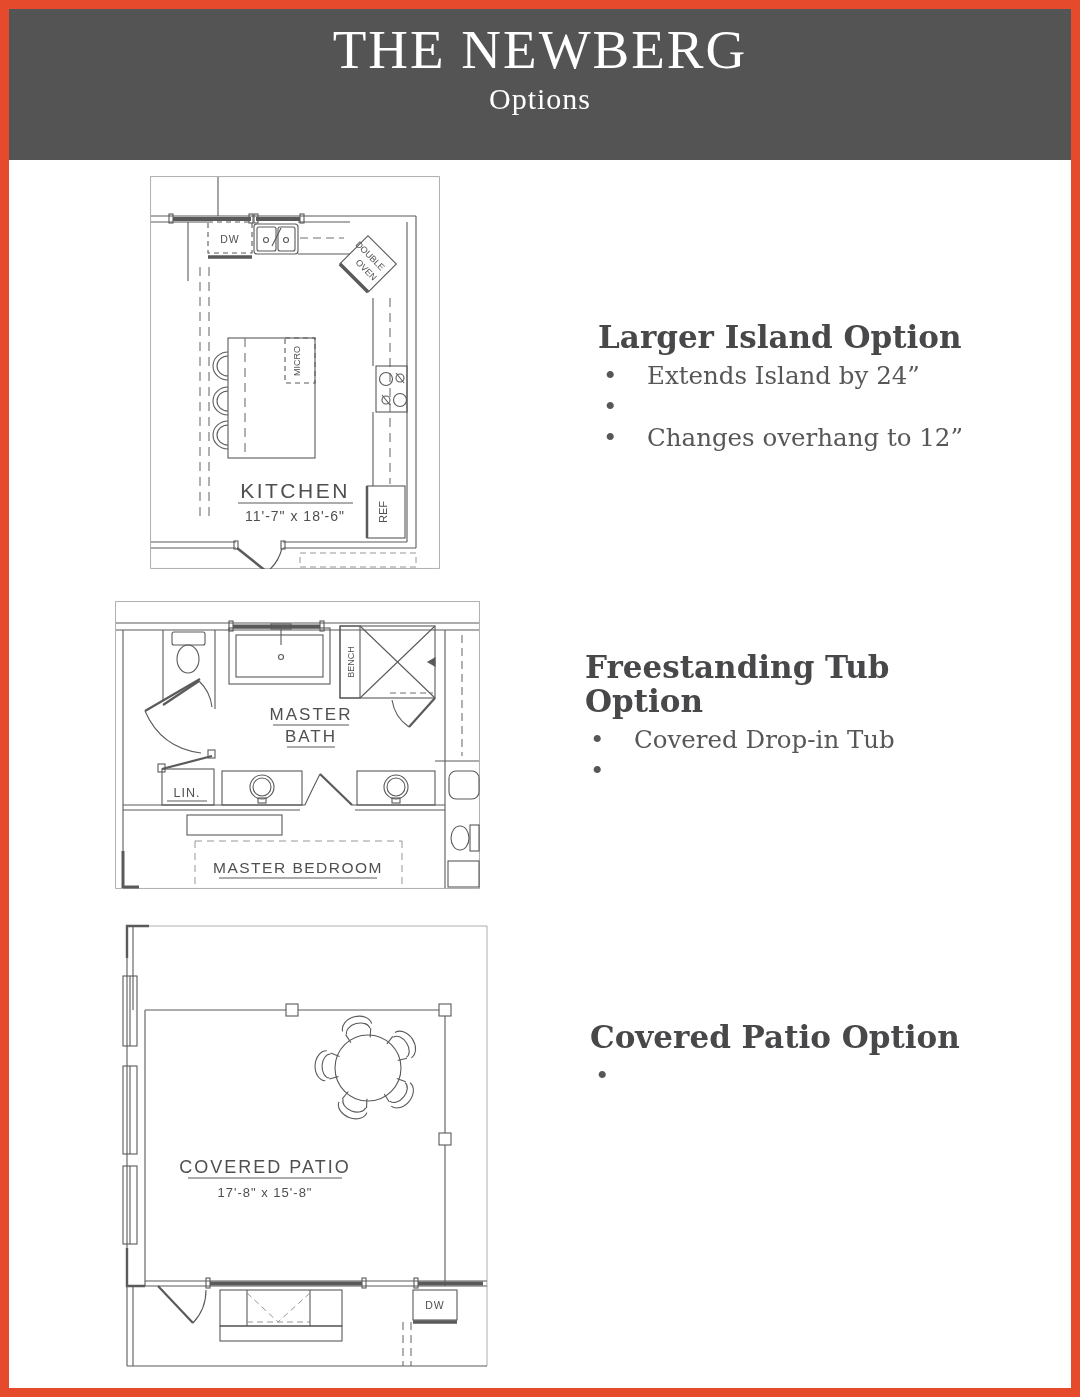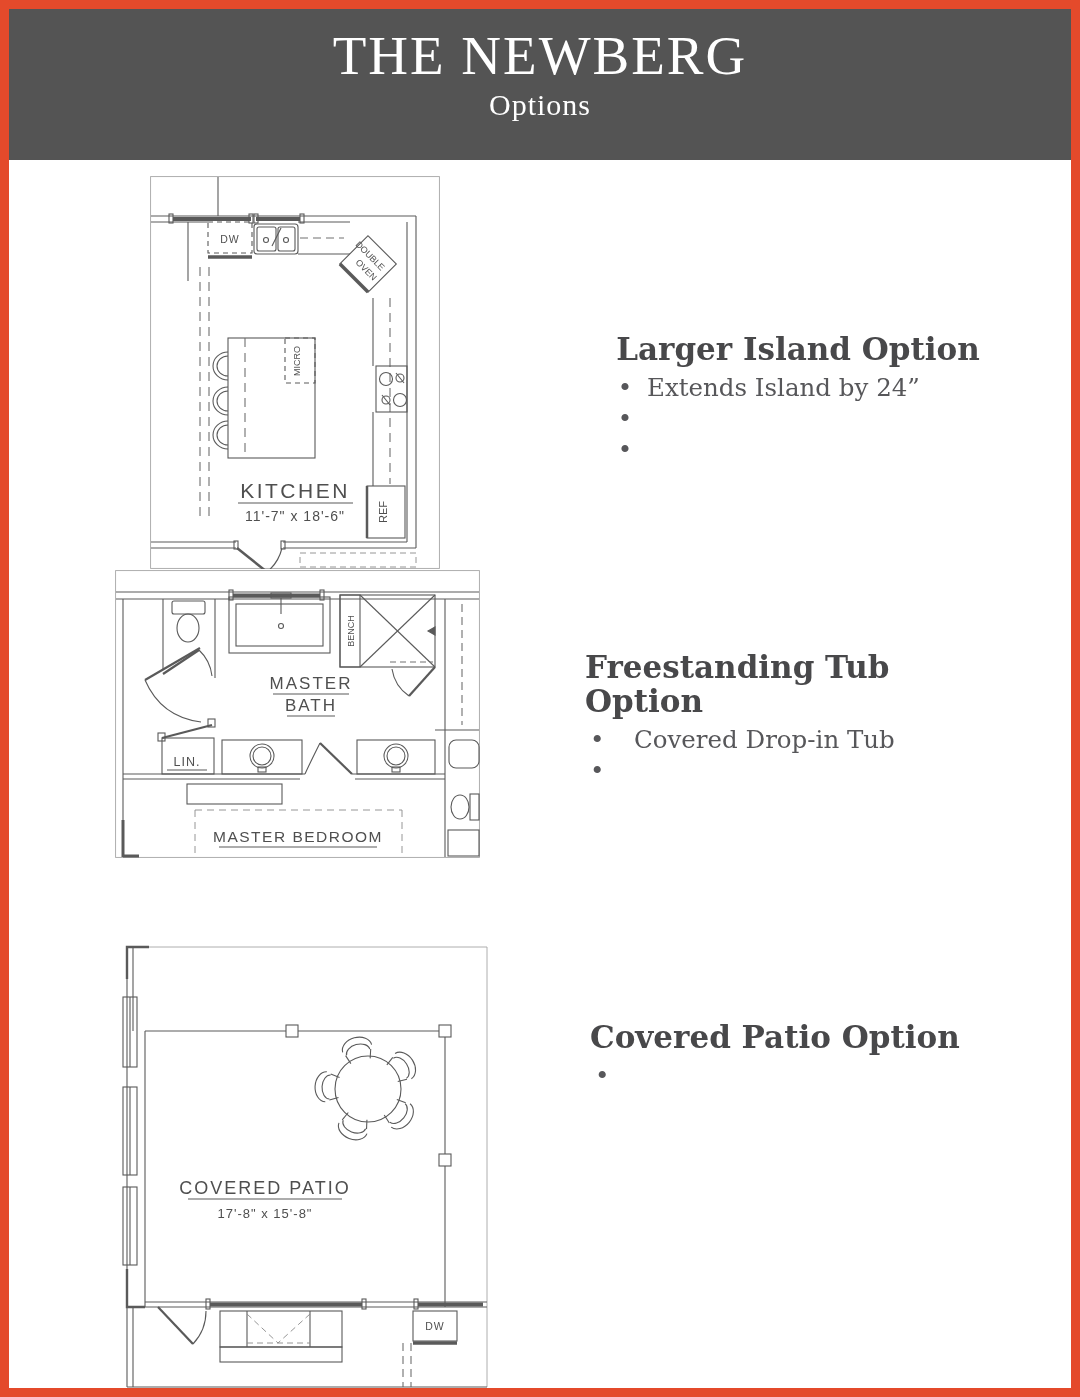--- a/index.html
+++ b/index.html
@@ -1,33 +1,33 @@
 <!DOCTYPE html>
 <html><head>
 <meta charset="utf-8">
 <style>
   html,body{margin:0;padding:0;background:#ffffff;}
   .page{position:relative;width:1080px;height:1397px;background:#fff;overflow:hidden;
         font-family:"DejaVu Serif",serif;}
   .border-frame{position:absolute;inset:0;border:9px solid #E44A2B;pointer-events:none;z-index:9;}
   .header{position:absolute;left:9px;top:9px;width:1062px;height:151px;background:#545454;
           color:#fff;text-align:center;}
-  .header .title{margin:0;padding-top:18px;font-size:55px;line-height:1.05;font-weight:400;
+  .header .title{margin:0;padding-top:12px;font-size:55px;line-height:1.05;font-weight:400;
           font-family:"Liberation Serif",serif;letter-spacing:2px;}
   .header .sub{margin-top:3px;font-size:30px;font-family:"Liberation Serif",serif;letter-spacing:1px;}
   .plan{position:absolute;}
   .plan svg{display:block;width:100%;height:100%;}
   .pl{font-family:"Liberation Sans",sans-serif;fill:#4f4f4f;}
   .opt{position:absolute;color:#4d4d4f;}
   .opt h2{margin:0 0 6px 0;font-size:31px;line-height:1.1;font-weight:700;color:#48484a;
           font-family:"DejaVu Serif",serif;}
   .opt ul{list-style:none;margin:0;padding:0;font-size:24.5px;line-height:31px;color:#57575a;}
   .opt li{display:flex;align-items:flex-start;}
   .opt li .b{flex:none;width:44px;padding-left:5px;}
-  #opt1{left:598px;top:332px;width:400px;text-align:center;}
+  #opt1{left:598px;top:320px;width:400px;}
   #opt2{left:585px;top:650px;width:408px;}
   #opt3{left:590px;top:1020px;width:382px;}
 </style>
 </head>
 <body>
 
 <div class="page">
   <div class="border-frame"></div>
 
   <div class="header">
@@ -111,21 +111,21 @@
       <text class="pl" x="80" y="67" font-size="10.5" text-anchor="middle" letter-spacing="1">DW</text>
       <text class="pl" font-size="9" text-anchor="middle" transform="rotate(45 218 82)" x="218" y="82">DOUBLE</text>
       <text class="pl" font-size="9" text-anchor="middle" transform="rotate(45 214 96)" x="214" y="96">OVEN</text>
       <text class="pl" font-size="9" text-anchor="middle" transform="rotate(-90 150 185)" x="150" y="185">MICRO</text>
       <text class="pl" font-size="11" text-anchor="middle" transform="rotate(-90 237 336)" x="237" y="336">REF</text>
       <text class="pl" x="145" y="322" font-size="21" text-anchor="middle" letter-spacing="2.5">KITCHEN</text>
       <text class="pl" x="145" y="345" font-size="14" text-anchor="middle" letter-spacing="1">11'-7" x 18'-6"</text>
     </svg>
   </div>
 
-  <div class="plan" style="left:115px;top:570px;width:365px;height:288px;">
+  <div class="plan" style="left:115px;top:601px;width:365px;height:288px;">
     <svg viewBox="0 0 365 288">
       <g fill="none" stroke="#5a5a5a" stroke-width="1.1">
         <rect x="0.6" y="0.6" width="363.8" height="286.8" stroke="#a5a5a5" stroke-width="0.9"></rect>
 
         <line x1="1" y1="22" x2="364" y2="22"></line>
         <line x1="1" y1="29" x2="364" y2="29"></line>
         <line x1="118" y1="25.5" x2="205" y2="25.5" stroke-width="4"></line>
         <rect x="114" y="20" width="4" height="10"></rect>
           <rect x="205" y="20" width="4" height="10"></rect>
 
@@ -203,21 +203,21 @@
         <line x1="104" y1="277" x2="262" y2="277"></line>
       </g>
       <text class="pl" font-size="9" text-anchor="middle" transform="rotate(-90 236 61)" x="236" y="64">BENCH</text>
       <text class="pl" x="196" y="119" font-size="17" text-anchor="middle" letter-spacing="2">MASTER</text>
       <text class="pl" x="196" y="141" font-size="17" text-anchor="middle" letter-spacing="2">BATH</text>
       <text class="pl" x="72" y="196" font-size="12.5" text-anchor="middle" letter-spacing="1">LIN.</text>
       <text class="pl" x="183" y="272" font-size="15.5" text-anchor="middle" letter-spacing="1.5">MASTER BEDROOM</text>
     </svg>
   </div>
 
-  <div class="plan" style="left:115px;top:939px;width:375px;height:452px;">
+  <div class="plan" style="left:115px;top:918px;width:375px;height:452px;">
     <svg viewBox="0 0 375 452">
       <g fill="none" stroke="#5a5a5a" stroke-width="1.1">
         <line x1="18" y1="8" x2="372" y2="8" stroke="#a5a5a5" stroke-width="0.9"></line>
         <line x1="372" y1="8" x2="372" y2="448" stroke="#a5a5a5" stroke-width="0.9"></line>
 
         <line x1="12" y1="8" x2="12" y2="448"></line>
         <line x1="18" y1="8" x2="18" y2="92"></line>
         <line x1="18" y1="368" x2="18" y2="448"></line>
         <line x1="30" y1="92" x2="30" y2="368"></line>
         <path d="M12,40 V8 H34" stroke-width="2.4"></path>
@@ -304,20 +304,21 @@
     <ul>
       <li>
           <span class="b">•</span>
           <span>Extends Island by 24”</span>
         </li>
       <li>
           <span class="b">•</span>
         </li>
       <li>
           <span class="b">•</span>
+          <span>Changes overhang to 12”</span>
         </li>
     </ul>
   </div>
 
   <div class="opt" id="opt2">
     <h2>Freestanding Tub Option</h2>
     <ul>
       <li>
           <span class="b">•</span>
           <span>Covered Drop-in Tub</span>

